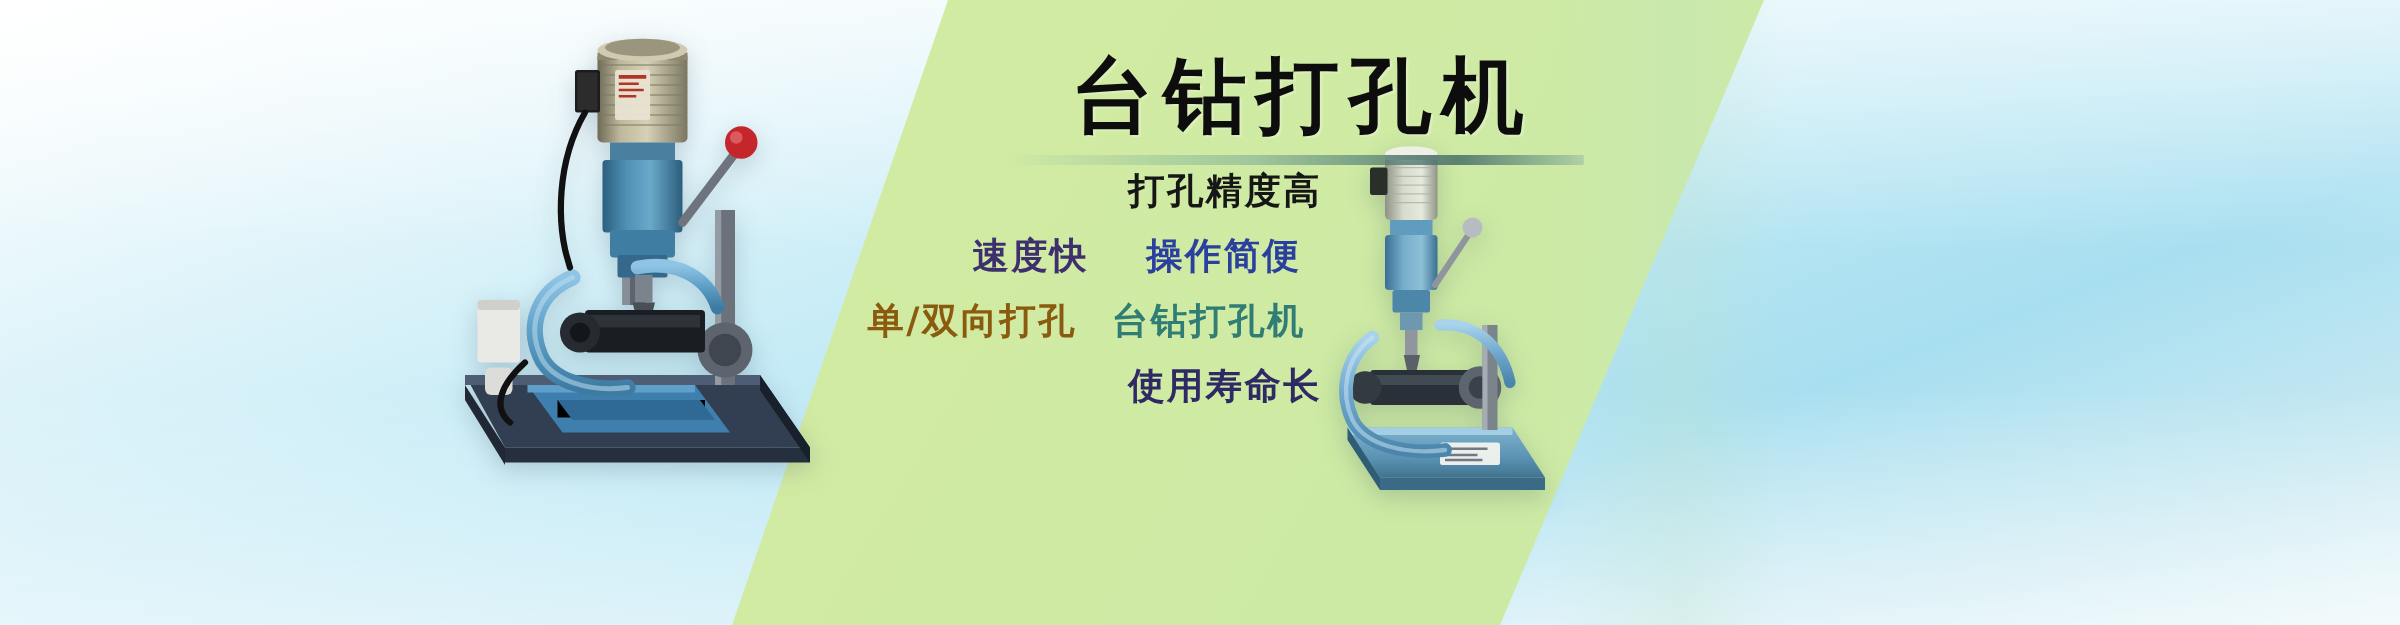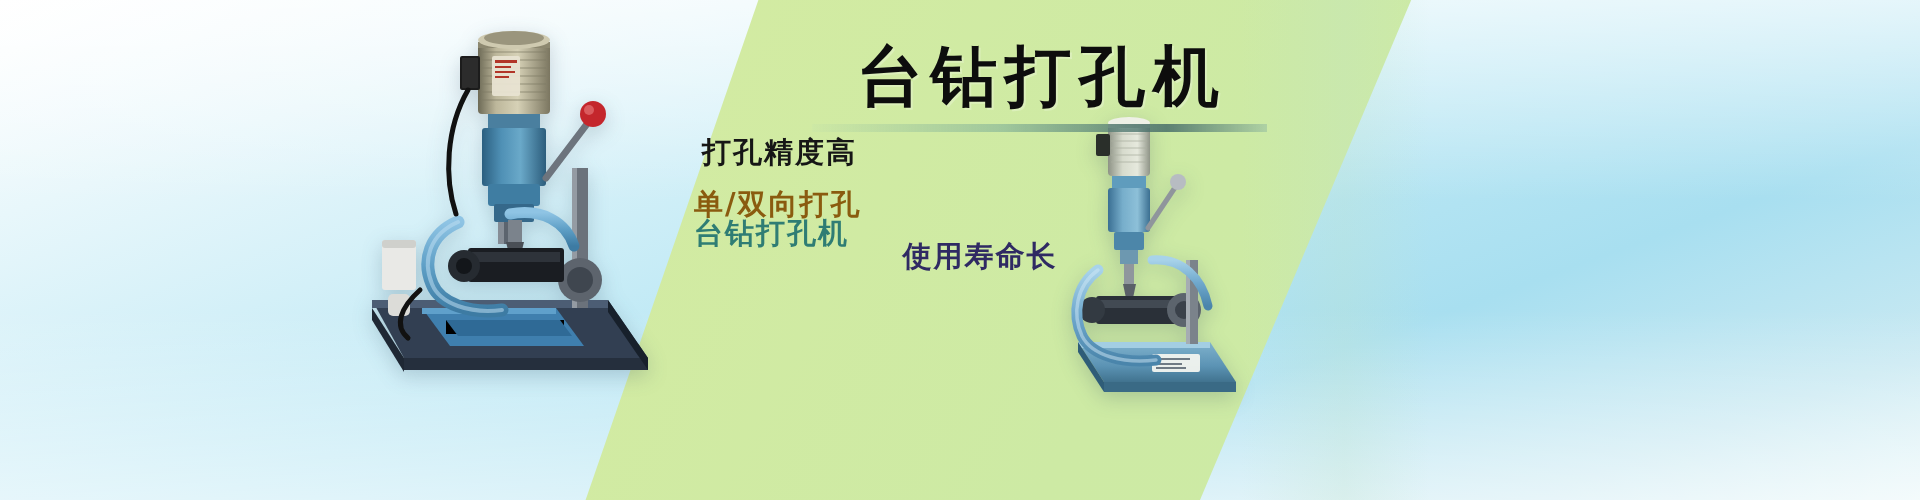--- a/index.html
+++ b/index.html
@@ -93,25 +93,25 @@
   }
   .feat {
     font-size: 29px;
     font-weight: bold;
     font-family: "DejaVu Serif", "Liberation Serif", serif;
     letter-spacing: 2px;
     white-space: nowrap;
     line-height: 1;
   }
 
-  .row1 { justify-content: space-between; padding-left: 42px; }
+  .row1 { justify-content: center; padding-left: 42px; }
   .row1 .gap { width: 42px; }
   .row2 { justify-content: flex-start; padding-left: 118px; }
   .row2 .gap { width: 46px; }
-  .row3 { justify-content: flex-start; padding-left: 34px; flex-direction: column; }
+  .row3 { justify-content: flex-start; padding-left: 34px; }
   .row3 .gap { width: 28px; }
   .row4 { justify-content: center; }
 
   
   .photo-left {
     position: absolute;
     left: 360px;
     top: 8px;
     width: 300px;
     height: 370px;
@@ -326,20 +326,25 @@
   <div class="title">台钻打孔机</div>
   <div class="title-rule"></div>
 
   <div class="features">
 
     <div class="frow row1">
       <span class="feat" id="f00" style="color: rgb(22, 22, 22);">打孔精度高</span>
       <span class="gap"></span>
     </div>
 
+    <div class="frow row2">
+      <span class="feat" id="f10" style="color: rgb(62, 47, 110);">速度快</span>
+      <span class="gap"></span>
+      <span class="feat" id="f11" style="color: rgb(42, 63, 158);">操作简便</span>
+    </div>
 
     <div class="frow row3">
       <span class="feat" id="f20" style="color: rgb(138, 91, 15);">单/双向打孔</span>
       <span class="gap"></span>
       <span class="feat" id="f21" style="color: rgb(47, 125, 116);">台钻打孔机</span>
     </div>
 
     <div class="frow row4">
       <span class="feat" id="f30" style="color: rgb(47, 42, 99);">使用寿命长</span>
     </div>

